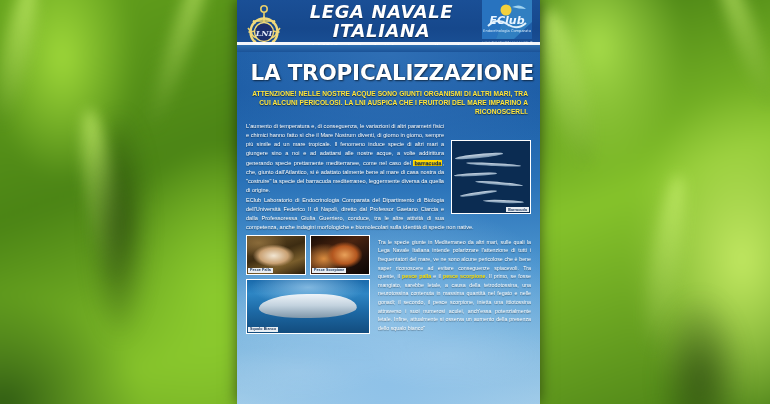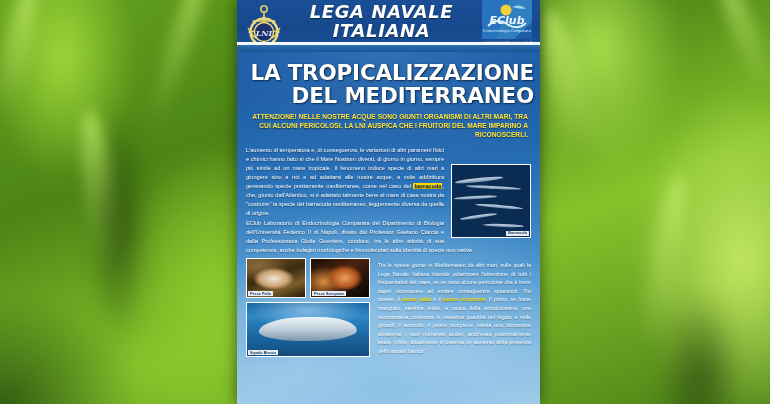--- a/index.html
+++ b/index.html
@@ -242,21 +242,20 @@
       </svg>
       <div class="ecub-url">ecambiante@leganavale.it</div>
     </div>
 
     <div class="sep"></div>
     <div class="sep2"></div>
   </div>
 
   <div class="title-wrap">
     <div class="poster-title">LA TROPICALIZZAZIONE</div>
-    <div class="poster-title">DEL MEDITERRANEO</div>
     <div class="poster-subtitle">ATTENZIONE! NELLE NOSTRE ACQUE SONO GIUNTI ORGANISMI DI ALTRI MARI, TRA CUI ALCUNI PERICOLOSI. LA LNI AUSPICA CHE I FRUITORI DEL MARE IMPARINO A RICONOSCERLI.</div>
   </div>
 
   <div class="body-area">
 
     <div class="photo ph-barracuda">
       <div class="fish" style="left:4%;top:18%;width:62%;height:5%;transform:rotate(-6deg);"></div>
       <div class="fish" style="left:18%;top:30%;width:70%;height:4.5%;transform:rotate(3deg);"></div>
       <div class="fish" style="left:2%;top:44%;width:55%;height:4%;transform:rotate(-3deg);"></div>
       <div class="fish" style="left:30%;top:56%;width:62%;height:4.5%;transform:rotate(5deg);"></div>

